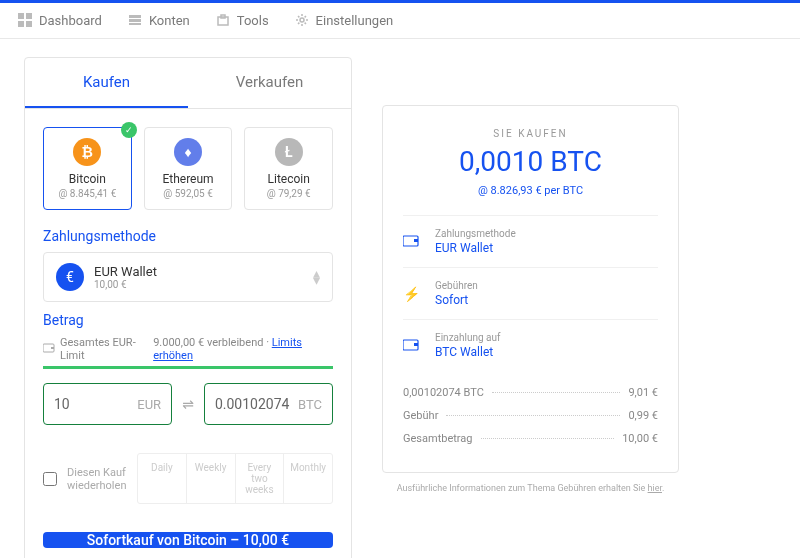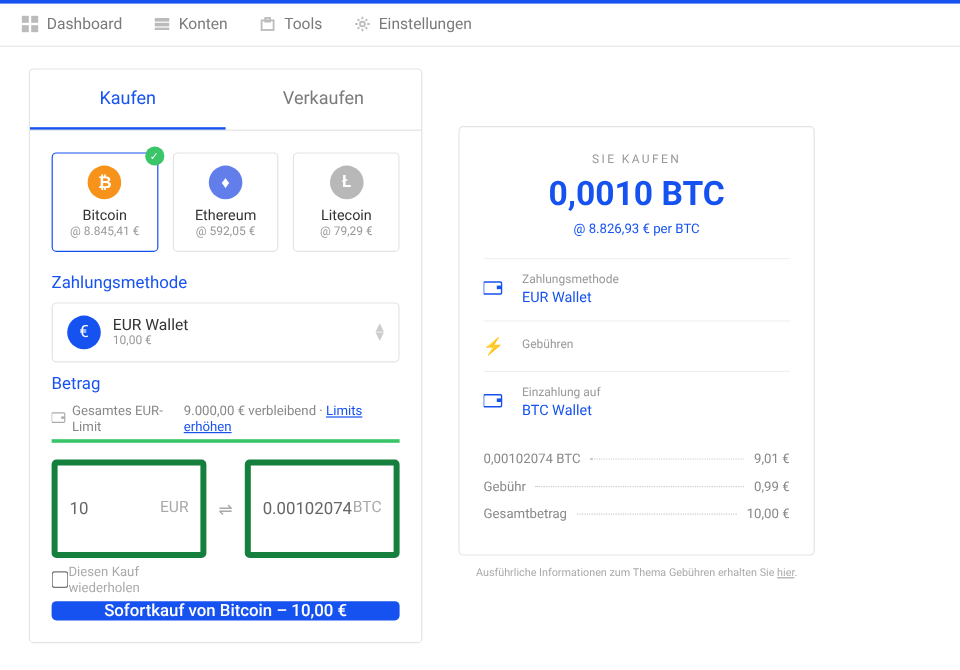--- a/index.html
+++ b/index.html
@@ -28,34 +28,34 @@
 .pay-icon{width:28px;height:28px;border-radius:50%;background:#1652f0;color:#fff;display:flex;align-items:center;justify-content:center;font-size:14px}
 .pay-text{flex:1}
 .pay-name{font-size:13px;color:#333}
 .pay-bal{font-size:10px;color:#999}
 .pay-arrows{color:#ccc;font-size:14px;display:flex;flex-direction:column;line-height:7px}
 .limit-row{display:flex;align-items:flex-start;justify-content:space-between;font-size:11px;color:#888;margin:8px 0 4px}
 .limit-row .lbl{display:flex;align-items:center;gap:5px}
 .limit-link{color:#1652f0;text-decoration:underline;cursor:pointer}
 .limit-bar{height:3px;background:#3ac569;margin-bottom:14px}
 .amount-row{display:flex;align-items:center;gap:10px}
-.amount-box{flex:1;border:5px solid #15803d;border-radius:4px;display:flex;align-items:flex-start;padding:28px 10px}
+.amount-box{flex:1;border:1px solid #15803d;border-radius:4px;display:flex;align-items:flex-end;padding:12px 10px}
 .amount-box input{border:none;outline:none;flex:1;font-size:14px;color:#666;width:50px}
 .amount-box .cur{color:#aaa;font-size:13px}
 .swap{color:#aaa;font-size:14px}
-.repeat-row{display:flex;align-items:center;margin:5px 0;font-size:11px;color:#aaa}
+.repeat-row{display:flex;align-items:center;gap:10px;margin:28px 0;font-size:11px;color:#aaa}
 .repeat-row input[type=checkbox]{width:14px;height:14px}
 .freq-btns{display:flex;gap:0;border:1px solid #eee;border-radius:3px;flex:1}
 .freq-btn{flex:1;padding:8px 4px;text-align:center;font-size:10px;color:#ccc;border-right:1px solid #eee;cursor:pointer}
 .freq-btn:last-child{border-right:none}
 .buy-btn{width:100%;background:#1652f0;color:#fff;border:none;font-size:14px;border-radius:4px;cursor:pointer;font-weight:500}
 .right{width:297px;margin-top:48px}
 .summary{border:1px solid #e4e4e4;border-radius:4px;padding:22px 20px}
 .sum-title{text-align:center;font-size:10px;letter-spacing:2px;color:#999;margin-bottom:6px}
-.sum-amount{text-align:center;color:#1652f0;font-size:28px;font-weight:700;margin-bottom:6px}
+.sum-amount{text-align:center;color:#1652f0;font-size:28px;font-weight:400;margin-bottom:6px}
 .sum-rate{text-align:center;color:#1652f0;font-size:11px;margin-bottom:18px}
 .sum-row{display:flex;gap:12px;padding:12px 0;border-top:1px solid #f0f0f0;align-items:center}
 .sum-ico{width:20px;color:#1652f0;font-size:14px}
 .sum-txt{flex:1}
 .sum-lbl{font-size:10px;color:#999;margin-bottom:2px}
 .sum-val{font-size:12px;color:#1652f0}
 .price-rows{margin-top:10px}
 .price-row{display:flex;justify-content:space-between;font-size:11px;color:#888;padding:5px 0;align-items:center}
 .dots{flex:1;border-bottom:1px dotted #ccc;margin:0 8px;height:1px}
 .footnote{font-size:9px;color:#aaa;text-align:center;margin-top:10px}
@@ -173,20 +173,26 @@
           <div class="swap">⇌</div>
           <div class="amount-box">
             <input value="0.00102074" style="">
             <span class="cur">BTC</span>
           </div>
         </div>
 
         <div class="repeat-row">
           <input type="checkbox" style="">
           <span style="width:60px">Diesen Kauf wiederholen</span>
+          <div class="freq-btns">
+            <div class="freq-btn">Daily</div>
+            <div class="freq-btn">Weekly</div>
+            <div class="freq-btn">Every two weeks</div>
+            <div class="freq-btn">Monthly</div>
+          </div>
         </div>
 
         <button class="buy-btn">Sofortkauf von Bitcoin – 10,00 €</button>
       </div>
     </div>
   </div>
 
   <div class="right">
     <div class="summary">
       <div class="sum-title">SIE KAUFEN</div>
@@ -202,20 +208,21 @@
         </div>
         <div class="sum-txt">
           <div class="sum-lbl">Zahlungsmethode</div>
           <div class="sum-val">EUR Wallet</div>
         </div>
       </div>
       <div class="sum-row">
         <div class="sum-ico">⚡</div>
         <div class="sum-txt">
           <div class="sum-lbl">Gebühren</div>
+          <div class="sum-val">Sofort</div>
         </div>
       </div>
       <div class="sum-row">
         <div class="sum-ico">
           <svg width="16" height="12" viewBox="0 0 16 12">
               <rect x="0" y="1" width="15" height="10" rx="1" fill="none" stroke="#1652f0" stroke-width="1.2"></rect>
               <rect x="11" y="4" width="4" height="3" fill="#1652f0"></rect>
             </svg>
         </div>
         <div class="sum-txt">

